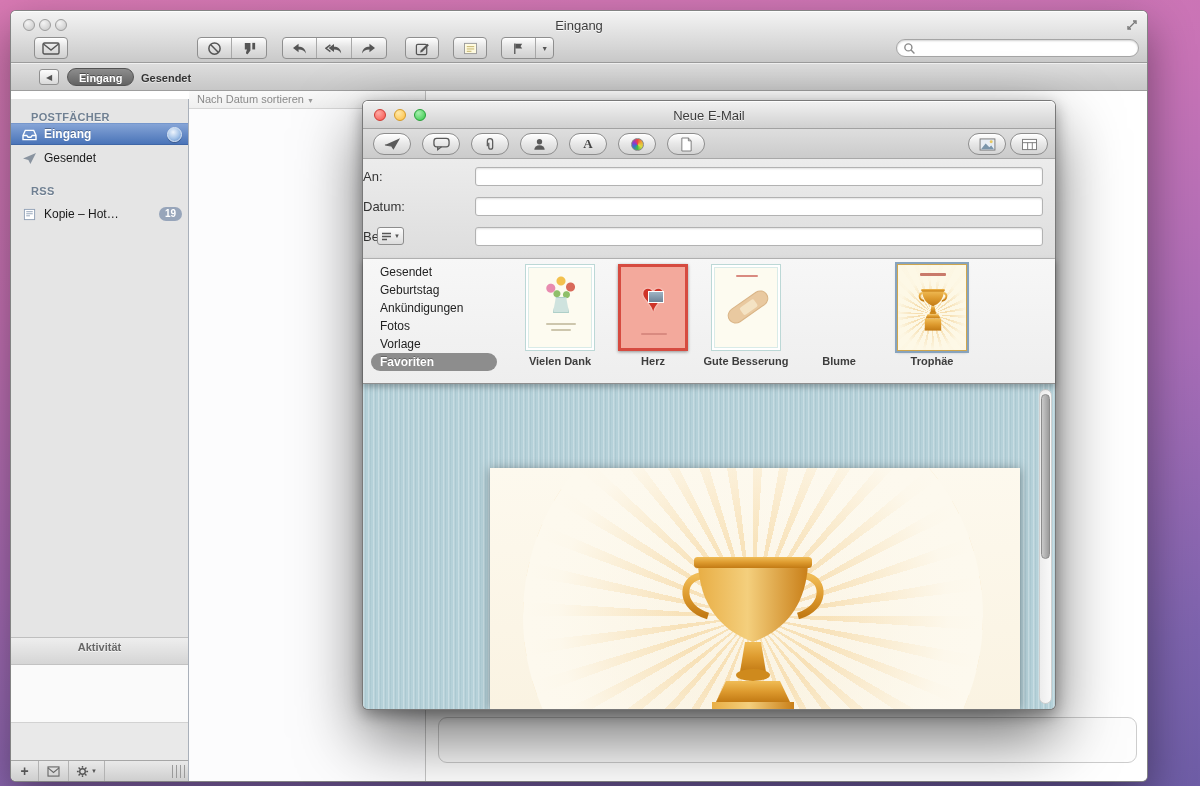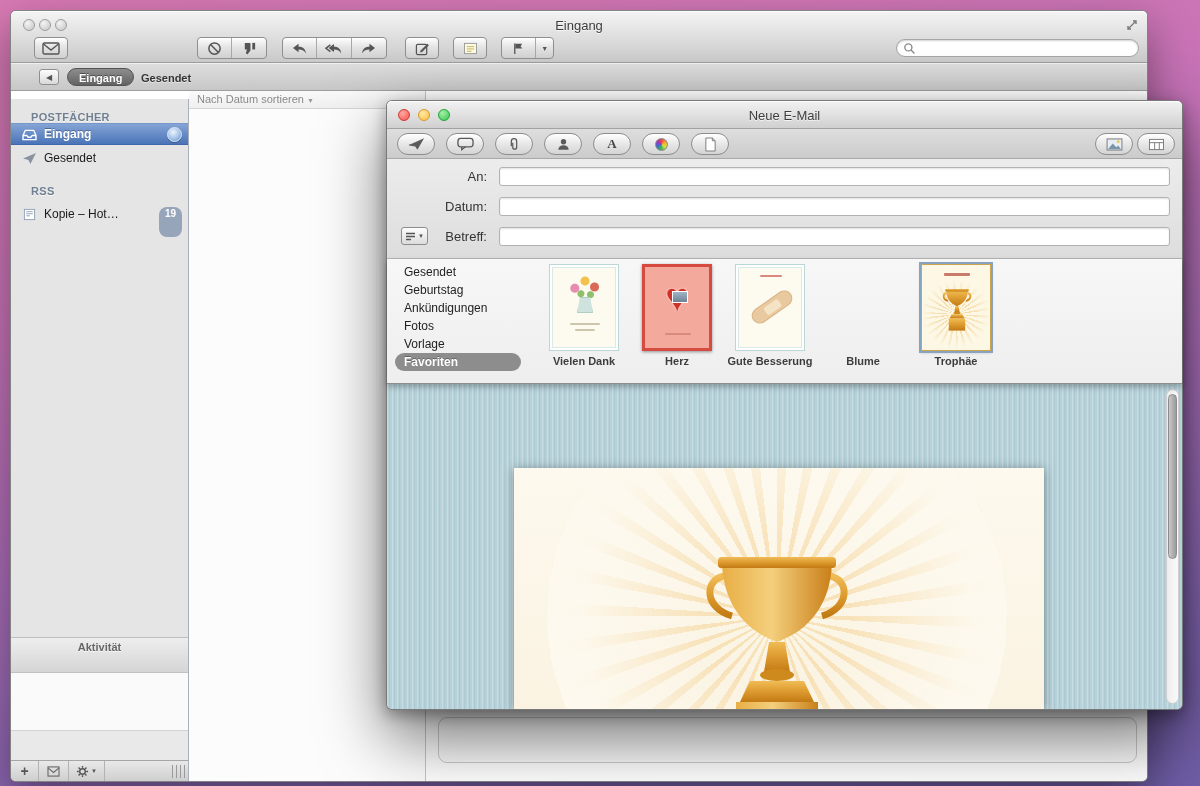--- a/index.html
+++ b/index.html
@@ -4,21 +4,21 @@
 <style>
 *{margin:0;padding:0;box-sizing:border-box}
 html,body{width:1200px;height:786px}
 body{font-family:"Liberation Sans","DejaVu Sans",sans-serif;overflow:hidden;position:relative;font-size:12px}
 .abs{position:absolute}
 #desktop{position:absolute;inset:0;background:linear-gradient(168deg,#d97ab4 0%,#c873b6 30%,#a76cb6 58%,#7d63ad 85%,#6e5da6 100%)}
 
 
 .window{position:absolute;border-radius:6px;background:#fff;border:1px solid rgba(30,30,30,.55)}
 #mw{left:10px;top:10px;width:1138px;height:772px;box-shadow:0 18px 45px rgba(0,0,0,.42)}
-#cw{left:386px;top:100px;width:797px;height:610px;background:#e8e8e8;box-shadow:0 28px 65px rgba(0,0,0,.55),0 5px 16px rgba(0,0,0,.35)}
+#cw{left:362px;top:100px;width:694px;height:610px;background:#e8e8e8;box-shadow:0 28px 65px rgba(0,0,0,.55),0 5px 16px rgba(0,0,0,.35)}
 
 .chrome{position:absolute;left:0;top:0;right:0;border-radius:5px 5px 0 0;box-shadow:inset 0 1px 0 rgba(255,255,255,.8)}
 #mw .chrome{height:52px;background:linear-gradient(#f4f4f4,#d6d6d6 70%,#c9c9c9);border-bottom:1px solid #9c9c9c}
 #cw .cw-title{height:28px;background:linear-gradient(#f2f2f2,#d0d0d0);border-bottom:1px solid #a2a2a2;border-radius:5px 5px 0 0;box-shadow:inset 0 1px 0 rgba(255,255,255,.85);position:absolute;left:0;right:0;top:0}
 .title{position:absolute;top:7px;left:0;right:0;text-align:center;font-size:13px;color:#3d3d3d;text-shadow:0 1px 0 rgba(255,255,255,.7)}
 .light{position:absolute;top:8px;width:12px;height:12px;border-radius:50%}
 .light.inactive{background:radial-gradient(circle at 35% 30%,#f4f4f4,#c5c5c5);border:1px solid #9d9d9d}
 .light.red{background:radial-gradient(circle at 35% 30%,#ffa9a4,#f6544c);border:1px solid #ce3b34}
 .light.yellow{background:radial-gradient(circle at 35% 30%,#ffe9a8,#fdbe41);border:1px solid #d59b27}
 .light.green{background:radial-gradient(circle at 35% 30%,#a6efad,#34c84a);border:1px solid #26a138}
@@ -43,33 +43,33 @@
 .contentpane{position:absolute;left:415px;top:98px;right:0;bottom:0;background:#fff;border-radius:0 0 5px 0}
 .contentbox{position:absolute;left:12px;right:10px;top:608px;height:46px;border:1px solid #cdcdcd;border-radius:9px;background:#fdfdfd}
 
 
 .sidebar{position:absolute;left:0;top:88px;bottom:0;width:178px;background:#e5e5e5;border-right:1px solid #a9b0ba;border-radius:0 0 0 5px}
 .sbtitle{position:absolute;left:20px;font-size:11px;font-weight:bold;color:#708092;text-shadow:0 1px 0 rgba(255,255,255,.65);letter-spacing:.3px}
 .sbrow{position:absolute;left:0;right:0;height:22px;display:flex;align-items:center;font-size:12px;color:#1a1a1a}
 .sbrow .ic{width:18px;margin:0 6px 0 9px;display:flex;justify-content:center}
 .sbrow.sel{background:linear-gradient(#85a4d6,#4a74b8);border-top:1px solid #7697cc;border-bottom:1px solid #3f66a6;color:#fff;font-weight:bold;text-shadow:0 -1px 0 rgba(0,0,0,.3)}
 .badge-circle{position:absolute;right:6px;top:3px;width:15px;height:15px;border-radius:50%;background:radial-gradient(circle at 40% 32%,#eef4fc,#a3c2e8 55%,#5d89c7);border:1px solid #dce8f6;box-shadow:0 1px 1px rgba(0,0,0,.25)}
-.badge-pill{position:absolute;right:6px;top:4px;height:30px;line-height:14px;padding:0 6px;border-radius:8px;background:#97a5ba;color:#fff;font-size:10px;font-weight:bold}
+.badge-pill{position:absolute;right:6px;top:4px;height:14px;line-height:14px;padding:0 6px;border-radius:8px;background:#97a5ba;color:#fff;font-size:10px;font-weight:bold}
 .activitywrap{position:absolute;left:0;right:0;top:538px;bottom:21px;background:#e9e9e9}
-.activityhdr{height:36px;background:linear-gradient(#eeeeee,#d5d5d5);border-top:1px solid #bfbfbf;border-bottom:1px solid #c2c2c2;text-align:center;line-height:19px;font-size:11px;font-weight:bold;color:#666;text-shadow:0 1px 0 rgba(255,255,255,.7)}
+.activityhdr{height:28px;background:linear-gradient(#eeeeee,#d5d5d5);border-top:1px solid #bfbfbf;border-bottom:1px solid #c2c2c2;text-align:center;line-height:19px;font-size:11px;font-weight:bold;color:#666;text-shadow:0 1px 0 rgba(255,255,255,.7)}
 .activitybody{height:58px;background:#fafafa;border-bottom:1px solid #d2d2d2}
 .bottombar{position:absolute;left:0;right:0;bottom:0;height:21px;background:linear-gradient(#e9e9e9,#cecece);border-top:1px solid #a6a6a6;border-radius:0 0 0 5px;display:flex;align-items:stretch}
 .bbtn{border-right:1px solid #b3b3b3;display:flex;align-items:center;justify-content:center;color:#555}
 .handle{position:absolute;right:3px;top:4px;width:13px;height:13px;background:repeating-linear-gradient(90deg,#9a9a9a 0 1px,transparent 1px 4px)}
 
 
 .cw-toolbar{position:absolute;left:0;right:0;top:28px;height:30px;background:linear-gradient(#dedede,#cbcbcb);border-bottom:1px solid #a8a8a8}
 .obtn{position:absolute;top:4px;width:38px;height:22px;border:1px solid #8d8d8d;border-radius:11px;background:linear-gradient(#ffffff,#e7e7e7 50%,#d4d4d4);box-shadow:inset 0 1px 0 #fff;display:flex;align-items:center;justify-content:center}
 .fields{position:absolute;left:0;right:0;top:58px;height:100px;background:linear-gradient(#ececec,#dddddd);border-bottom:1px solid #b6b6b6}
-.flabel{position:absolute;width:100px;text-align:right;font-size:13px;color:#333}
+.flabel{position:absolute;width:100px;font-size:13px;color:#333}
 .ffield{position:absolute;left:112px;right:12px;height:19px;background:#fff;border:1px solid #b2b2b2;border-radius:3px;box-shadow:inset 0 1px 2px rgba(0,0,0,.12)}
 .hfbtn{position:absolute;left:14px;top:68px;width:27px;height:18px;border:1px solid #8d8d8d;border-radius:3px;background:linear-gradient(#fdfdfd,#dcdcdc);display:flex;align-items:center;justify-content:center;gap:2px}
 .hfbtn .dd{font-size:6px;color:#555}
 
 
 .stpane{position:absolute;left:0;right:0;top:158px;height:125px;background:linear-gradient(#f7f7f7,#eeeeee);border-bottom:1px solid #8e8e8e;box-shadow:0 3px 6px rgba(0,0,0,.28);z-index:3}
 .cat{position:absolute;left:8px;width:126px;height:18px;line-height:18px;font-size:12px;color:#222;padding-left:9px;border-radius:9px}
 .cat.sel{background:#8d8d8d;color:#fff;font-weight:bold;text-shadow:0 -1px 0 rgba(0,0,0,.3)}
 .thumb{position:absolute;top:5px;width:70px;height:87px;box-shadow:0 1px 3px rgba(0,0,0,.4);overflow:hidden}
 .tlabel{position:absolute;top:96px;width:94px;text-align:center;font-size:11px;font-weight:bold;color:#3d3d3d}

